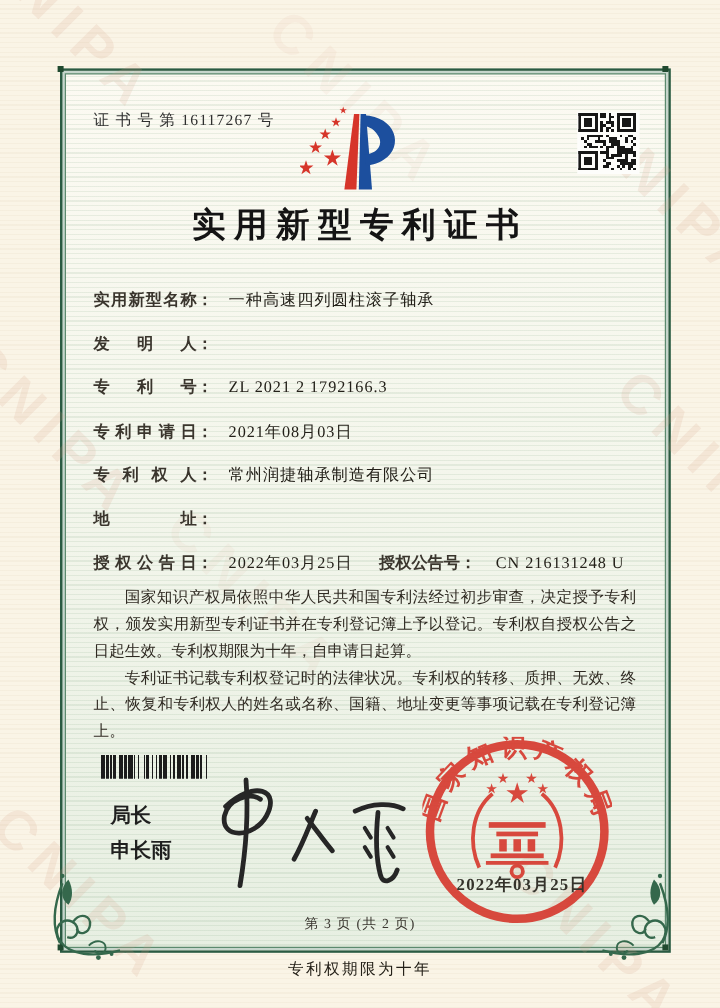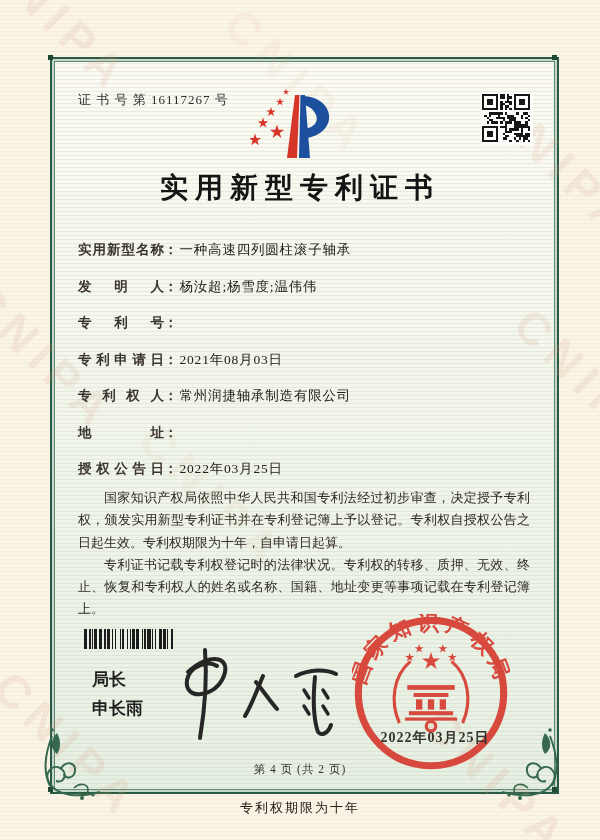--- a/index.html
+++ b/index.html
@@ -34,21 +34,21 @@
   .content{position:absolute; inset:0; z-index:2;padding-left:14px;}
   .cert-no{position:absolute; left:78px; top:91px; font-size:13px; letter-spacing:1px; color:#2f2f2f; font-weight:500;}
   .logo{position:absolute; left:250px; top:88px;}
   .qr{position:absolute; left:481px; top:93px; width:50px; height:50px; background:#fdfdfb; padding:1px;}
   .title{position:absolute; left:0; right:0; top:169px; text-align:center;
     font-size:28px; font-weight:700; letter-spacing:7px; color:#141414;}
   .fields{position:absolute; left:78px; top:239px; width:470px; font-size:13.5px;}
   .frow{display:flex; align-items:flex-start; line-height:22px; margin-bottom:14.5px; white-space:nowrap;}
   .flabel{display:inline-block; width:86px; text-align:justify; text-align-last:justify; font-weight:600; color:#3a352d;}
   .fcolon{font-weight:600; color:#3a352d;}
-  .fvalue{margin-left:2px; letter-spacing:0.8px; color:#232019; font-weight:500;}
+  .fvalue{margin-left:13px; letter-spacing:0.8px; color:#232019; font-weight:500;}
   .fpair2{margin-left:22px;}
   .paras{position:absolute; left:78px; top:487px; width:452px;
     font-size:13px; line-height:22.3px; color:#2f2a22; text-align:justify;}
   .paras p{margin:0; text-indent:2em;}
   .barcode{position:absolute; left:84px; top:629px;}
   .sig-labels{position:absolute; left:92px; top:665px;
     font-family:"Liberation Sans","DejaVu Sans",sans-serif;
     font-size:17px; font-weight:700; color:#1f1f1f; line-height:29px;}
   .signature{position:absolute; left:160px; top:646px;}
   .seal{position:absolute; left:352px; top:614px; opacity:0.89;}
@@ -249,44 +249,48 @@
 
     <div class="fields">
       <div class="frow">
         <span class="flabel">实用新型名称</span>
           <span class="fcolon">：</span>
         <span class="fvalue">一种高速四列圆柱滚子轴承</span>
       </div>
       <div class="frow">
         <span class="flabel">发明人</span>
           <span class="fcolon">：</span>
-        <span class="fvalue">杨汝超;杨雪度;温伟伟</span>
       </div>
       <div class="frow">
         <span class="flabel">专利号</span>
           <span class="fcolon">：</span>
+        <span class="fvalue">ZL 2021 2 1792166.3</span>
       </div>
       <div class="frow">
         <span class="flabel">专利申请日</span>
           <span class="fcolon">：</span>
         <span class="fvalue">2021年08月03日</span>
       </div>
       <div class="frow">
         <span class="flabel">专利权人</span>
           <span class="fcolon">：</span>
         <span class="fvalue">常州润捷轴承制造有限公司</span>
       </div>
       <div class="frow">
         <span class="flabel">地址</span>
           <span class="fcolon">：</span>
       </div>
       <div class="frow">
         <span class="flabel">授权公告日</span>
           <span class="fcolon">：</span>
         <span class="fvalue">2022年03月25日</span>
+        <span class="fpair2">
+          <span class="fcolon" style="font-weight:600;">授权公告号</span><span class="fcolon">：</span>
+          <span class="fvalue">CN 216131248 U</span>
+        </span>
       </div>
     </div>
 
     <div class="paras">
       <p>国家知识产权局依照中华人民共和国专利法经过初步审查，决定授予专利权，颁发实用新型专利证书并在专利登记簿上予以登记。专利权自授权公告之日起生效。专利权期限为十年，自申请日起算。</p>
       <p>专利证书记载专利权登记时的法律状况。专利权的转移、质押、无效、终止、恢复和专利权人的姓名或名称、国籍、地址变更等事项记载在专利登记簿上。</p>
     </div>
 
     <div class="barcode">
       <svg id="bcsvg" width="158" height="20" shape-rendering="crispEdges">
@@ -361,21 +365,21 @@
           <rect x="72" y="123" width="56" height="5"></rect>
           <rect x="67" y="131" width="66" height="4"></rect>
           <path d="M60,138 C48,112 52,78 74,60" fill="none" stroke="#d6352a" stroke-width="4"></path>
           <path d="M140,138 C152,112 148,78 126,60" fill="none" stroke="#d6352a" stroke-width="4"></path>
           <circle cx="100" cy="142" r="6" fill="none" stroke="#d6352a" stroke-width="4"></circle>
         </g>
       </svg>
     </div>
     <div class="seal-date">2022年03月25日</div>
 
-    <div class="page-note">第 4 页 (共 2 页)</div>
+    <div class="page-note">第 3 页 (共 2 页)</div>
     <div class="cont-note">专利权期限为十年</div>
   </div>
 
   <div class="ornament" style="left:30px;top:726px;">
     <svg width="82" height="82" viewBox="0 0 82 82" fill="none" stroke="#35684c" stroke-width="2">
       <path d="M70,66 C48,72 28,70 20,58 C13,47 22,38 30,42 C38,46 35,58 26,55"></path>
       <path d="M20,60 C13,46 15,28 22,10"></path>
       <path d="M31,42 C37,34 46,37 45,45 C44,52 36,54 34,48"></path>
       <path d="M27,28 C20,23 20,14 27,7 C31,14 31,23 27,28 Z" fill="#35684c" stroke="none"></path>
       <path d="M44,62 C50,56 58,58 58,64 C58,69 51,70 49,66" stroke-width="1.6"></path>

